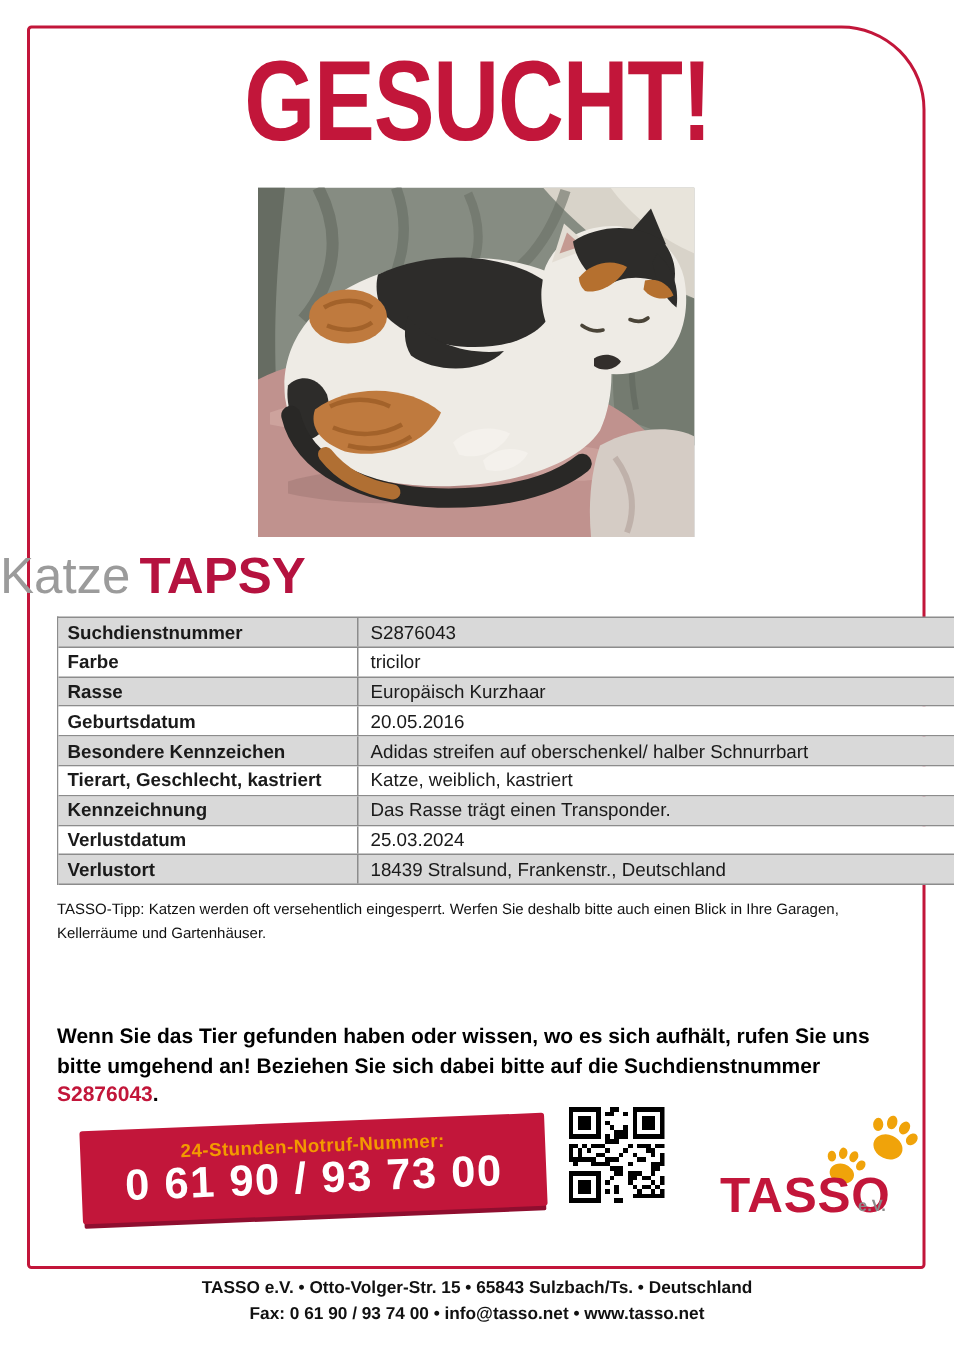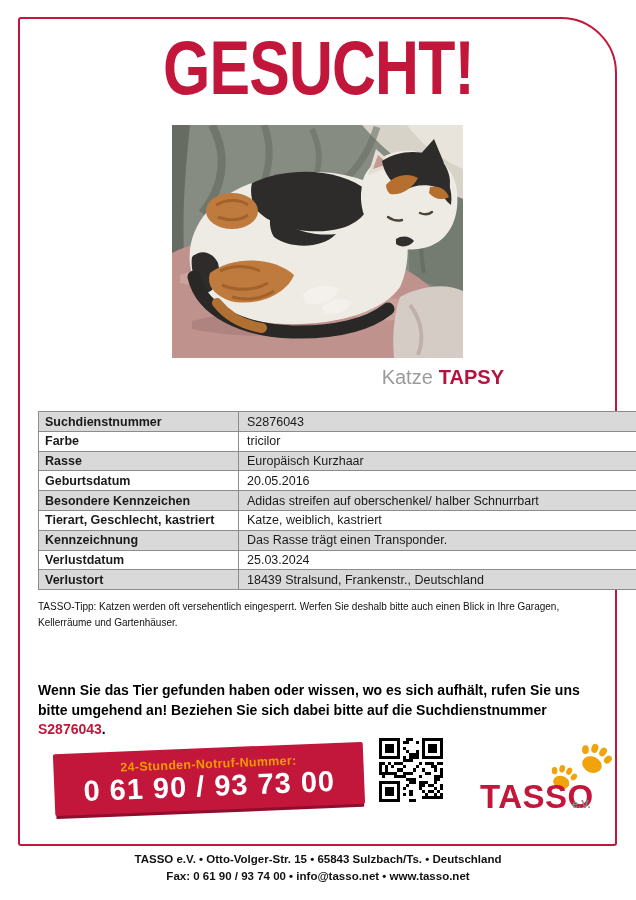--- a/index.html
+++ b/index.html
@@ -10,22 +10,22 @@
   .frame { position:absolute; left:18px; top:17px; width:599px; height:829px;
     border:2px solid #c2163a; border-radius:3px 56px 3px 3px; }
 
   .title { position:absolute; left:0; top:30px; width:636px; text-align:center;
     font-size:76px; font-weight:bold; color:#c2163a; letter-spacing:-1px; line-height:1; }
   .title span { display:inline-block; transform:scaleX(0.80); transform-origin:center; }
 
   .photo { position:absolute; left:172px; top:125px; width:291px; height:233px; }
   .photo svg { display:block; width:291px; height:233px; }
 
-  .petname { position:absolute; left:0; top:366px; width:504px; text-align:right;
-    font-size:20px; line-height:1.1; }
+  .petname { position:absolute; left:0; top:366px; width:504px; text-align:left;
+    font-size:34px; line-height:1.1; }
   .petname .species { color:#9b9b9b; font-weight:normal; }
   .petname .name { color:#b5123f; font-weight:bold; margin-left:6px; }
 
   .info-table { position:absolute; left:38px; top:411px; width:630px;
     border:1px solid #8c8c8c; border-bottom:none; font-size:12.5px; }
   .info-row { display:grid; grid-template-columns:199px 1fr; height:19.8px;
     border-bottom:1px solid #8c8c8c; }
   .info-row:nth-child(odd) { background:#d9d9d9; }
   .info-row:nth-child(even) { background:#ffffff; }
   .info-label { font-weight:bold; padding:2.5px 6px; white-space:nowrap; overflow:hidden; }

